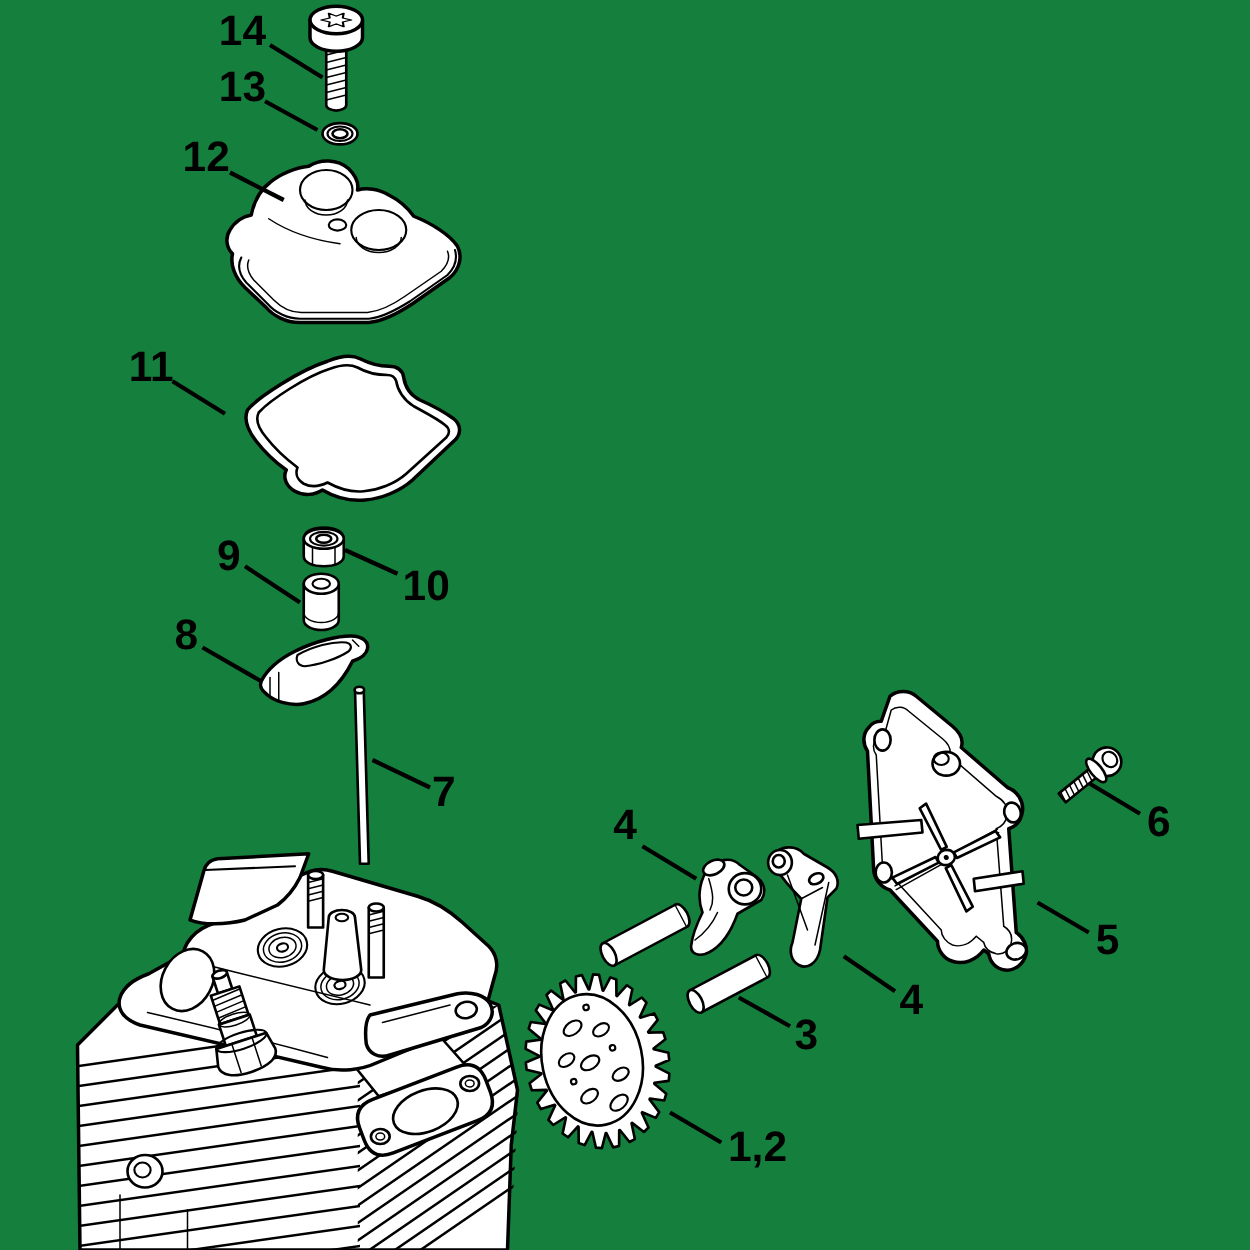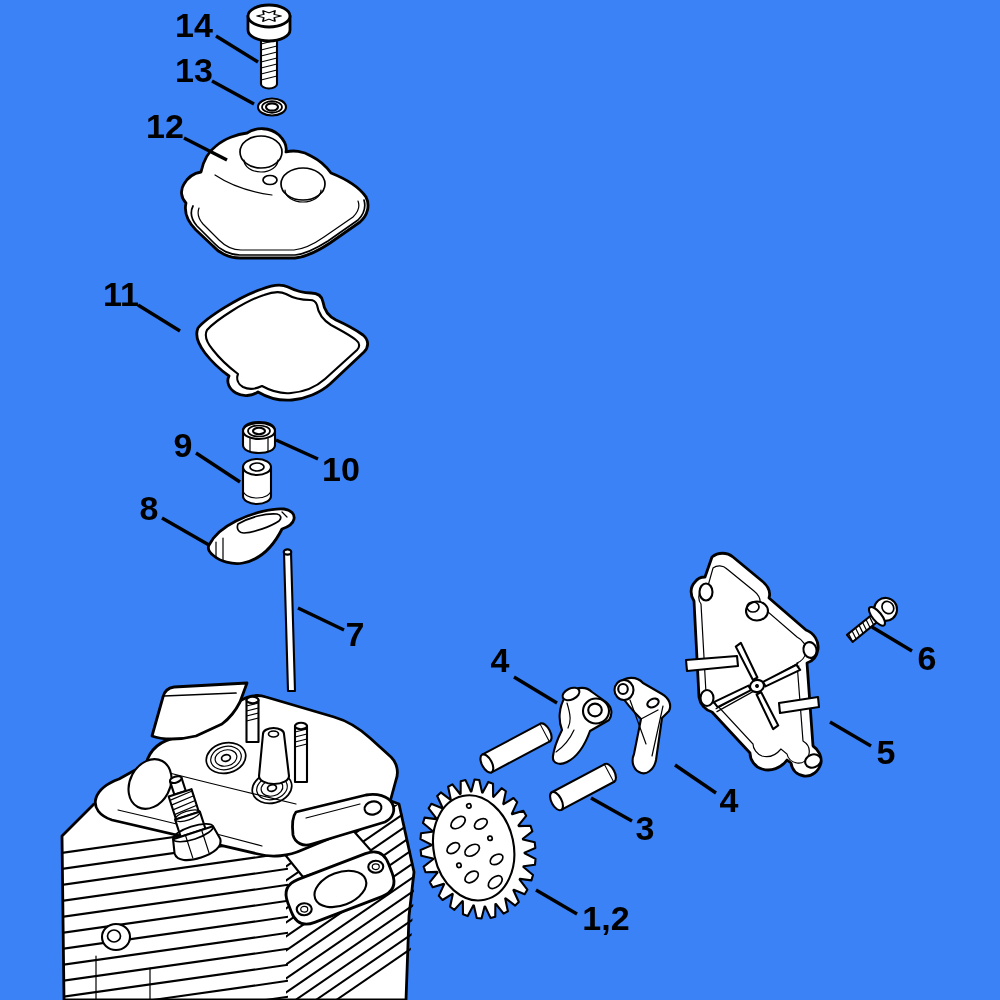--- a/index.html
+++ b/index.html
@@ -1,16 +1,16 @@
 <!DOCTYPE html>
 <html><head>
 <meta charset="utf-8">
 <style>
   html,body{margin:0;padding:0;background:#fff;}
-  #stage{position:relative;width:1000px;height:1000px;background:#3b82f6;overflow:hidden;
+  #stage{position:relative;width:1000px;height:1000px;background:#15803d;overflow:hidden;
          font-family:"Liberation Sans",sans-serif;}
   svg{position:absolute;left:0;top:0;}
   .o  {fill:#fff;stroke:#000;stroke-width:2.8;stroke-linejoin:round;stroke-linecap:round;}
   .o2 {fill:#fff;stroke:#000;stroke-width:2.1;stroke-linejoin:round;stroke-linecap:round;}
   .ln {fill:none;stroke:#000;stroke-width:1.7;stroke-linecap:round;stroke-linejoin:round;}
   .h  {fill:none;stroke:#000;stroke-width:1.2;stroke-linecap:round;}
   .callout{font-family:"Liberation Sans",sans-serif;font-weight:700;font-size:34px;fill:#000;}
 </style>
 </head>
 <body>

